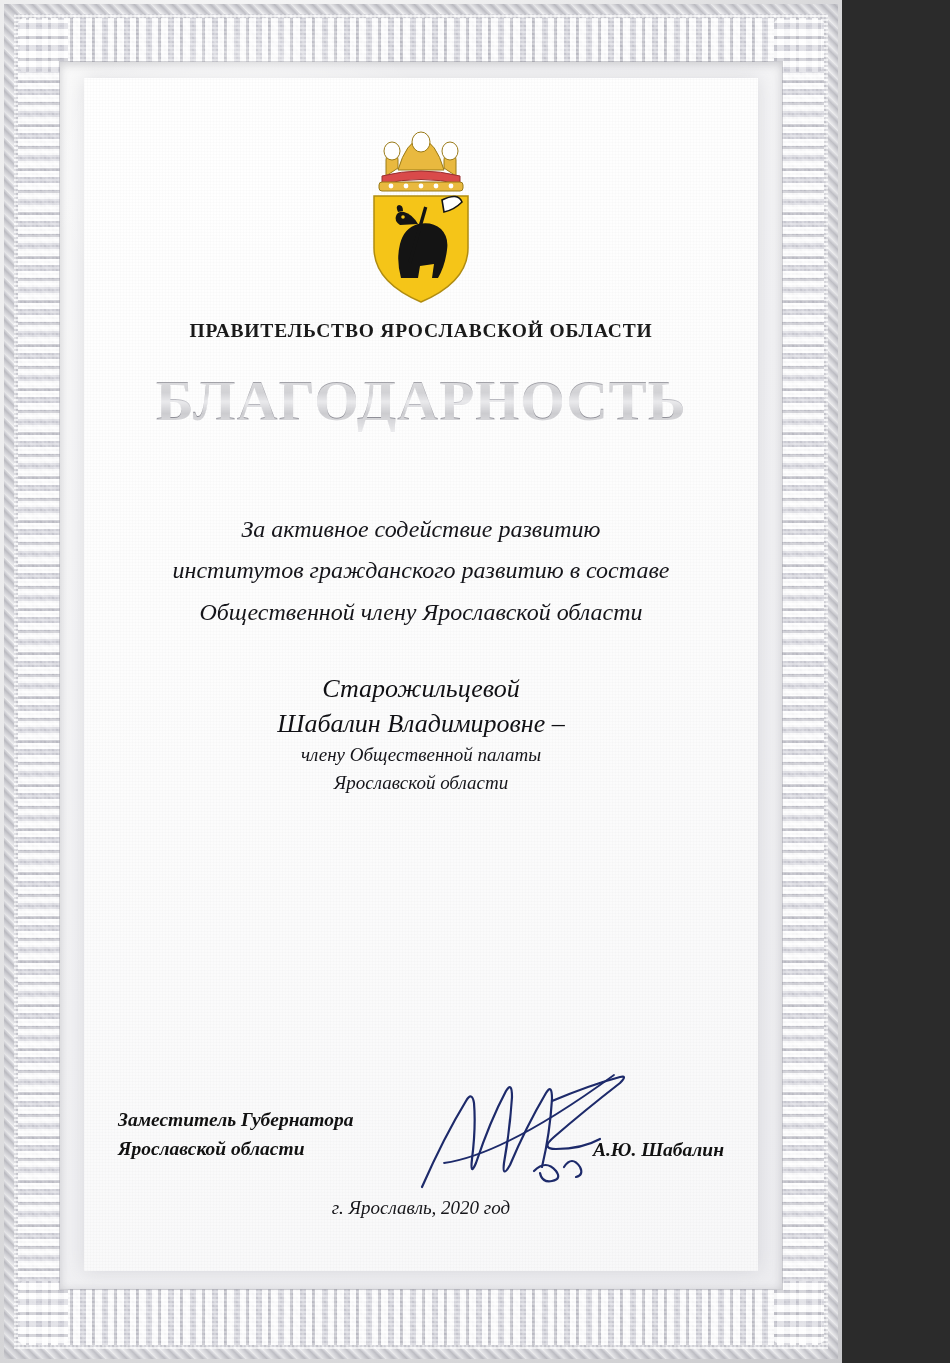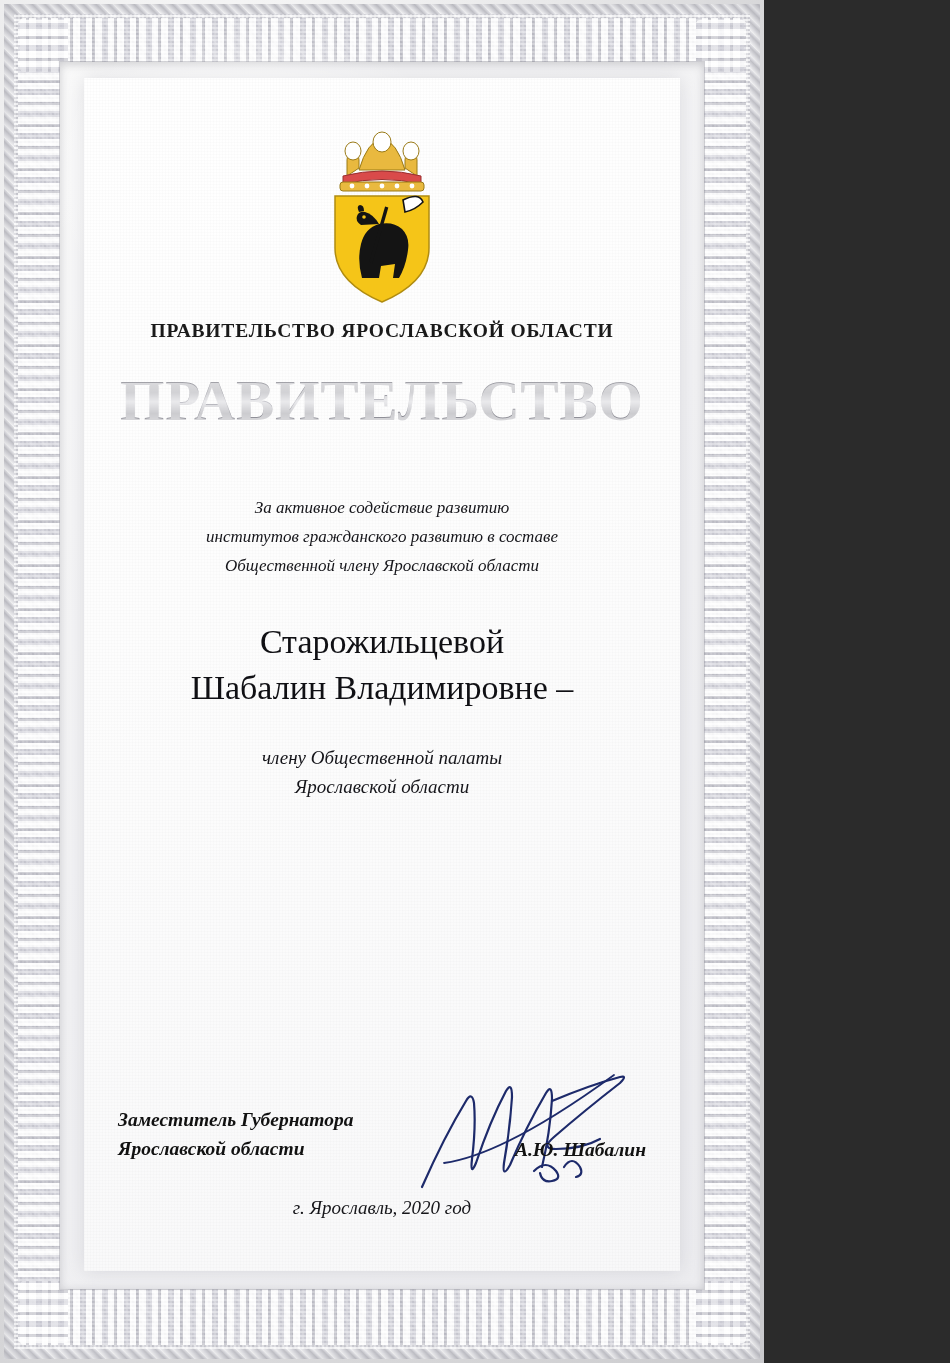--- a/index.html
+++ b/index.html
@@ -10,21 +10,21 @@
   body {
     width: 950px;
     height: 1363px;
     overflow: hidden;
     font-family: "Liberation Serif", serif;
   }
 
   
   .certificate {
     position: relative;
-    width: 764px;
+    width: 842px;
     height: 1363px;
     background:
       radial-gradient(ellipse at 30% 20%, #fbfbfb 0%, #e9e9ea 45%, #d6d6d8 75%, #c9c9cc 100%);
     overflow: hidden;
   }
 
   
   .frame-outer {
     position: absolute;
     left: 4px; top: 4px; right: 4px; bottom: 4px;
@@ -153,36 +153,36 @@
         #aeaeb5 88%,
         #d2d2d8 100%);
     -webkit-background-clip: text;
     background-clip: text;
     color: transparent;
     text-shadow: 0 1px 0 rgba(255,255,255,0.6);
   }
 
   
   .reason {
-    margin-top: 60px;
-    font-family: "Liberation Serif", serif;
-    font-style: italic;
-    font-size: 17px;
+    margin-top: 76px;
+    font-family: "Liberation Serif", serif;
+    font-style: italic;
+    font-size: 24px;
     line-height: 1.72;
     color: #15151a;
   }
   .recipient {
     margin-top: 38px;
     font-family: "Liberation Serif", serif;
-    font-size: 34px;
+    font-style: italic;
+    font-size: 26px;
     line-height: 1.35;
     color: #101014;
   }
   .role {
-    margin-top: 34px;
     font-family: "Liberation Serif", serif;
     font-style: italic;
     font-size: 19px;
     line-height: 1.5;
     color: #15151a;
   }
 
   
   .sign-row {
     position: absolute;
@@ -281,21 +281,21 @@
 
           <g>
             <rect x="70" y="86" width="3.4" height="58" transform="rotate(16 72 115)" fill="#141414"></rect>
             <path d="M96 80 Q112 72 116 82 Q108 90 98 92 Z" fill="#ffffff" stroke="#141414" stroke-width="1.6"></path>
           </g>
         </svg>
       </div>
 
       <div class="gov-line">ПРАВИТЕЛЬСТВО ЯРОСЛАВСКОЙ ОБЛАСТИ</div>
 
-      <div class="title">ПРАВИТЕЛЬСТВО</div>
+      <div class="title">БЛАГОДАРНОСТЬ</div>
 
       <div class="reason">
         <div>За активное содействие развитию</div>
         <div>институтов гражданского развитию в составе</div>
         <div>Общественной члену Ярославской области</div>
       </div>
 
       <div class="recipient">
         <div>Старожильцевой</div>
         <div>Шабалин Владимировне –</div>

